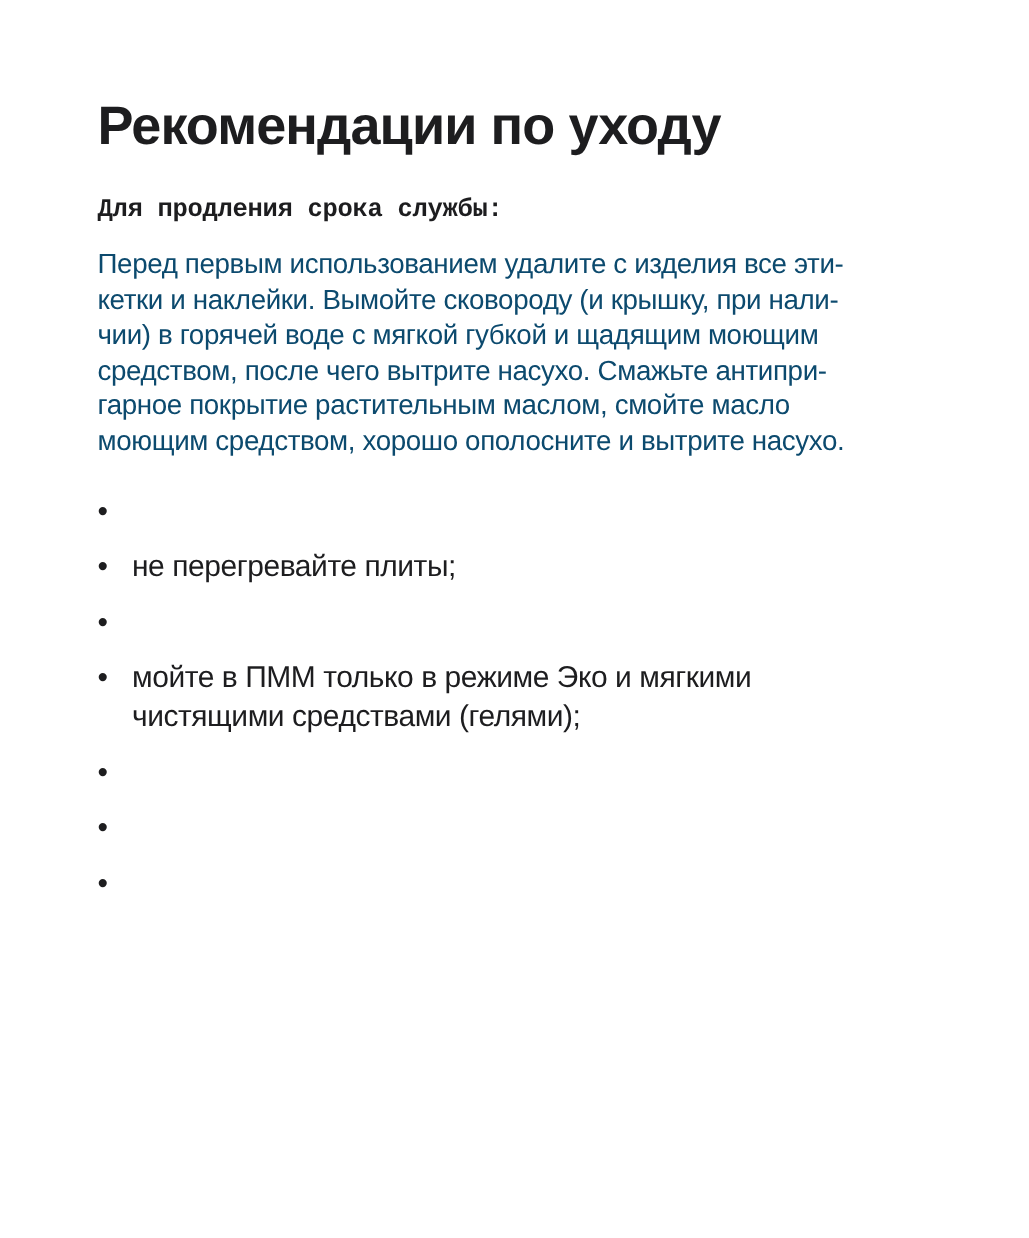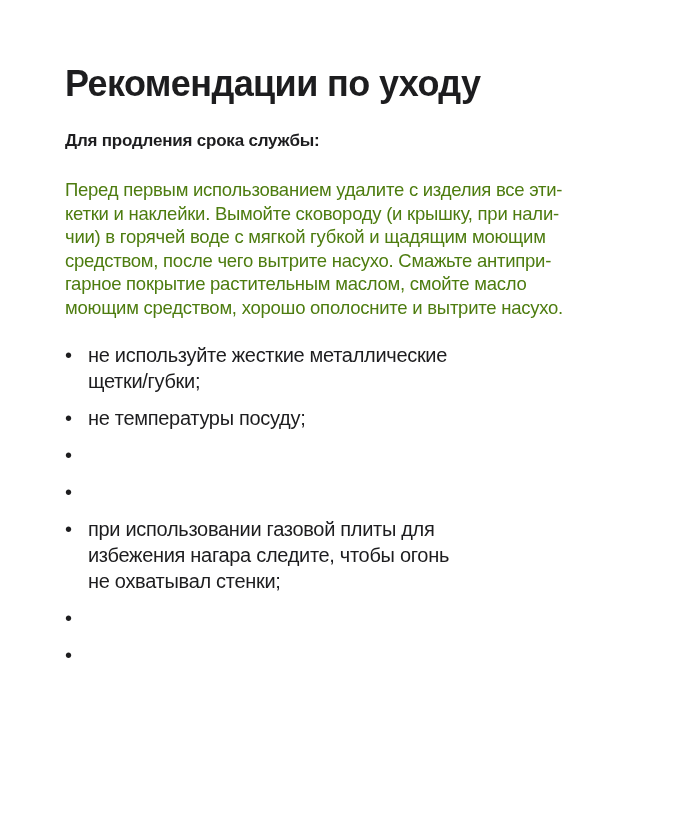--- a/index.html
+++ b/index.html
@@ -25,35 +25,36 @@
   }
   .doc-title {
     margin: 0 0 26px 0;
     font-size: 36px;
     line-height: 40px;
     font-weight: 700;
     letter-spacing: -0.6px;
     color: #1d1d1f;
   }
   .doc-subtitle {
-    margin: 0 0 27px 0;
+    margin: 0 0 13px 0;
     font-size: 17px;
     line-height: 21px;
     font-weight: 700;
     letter-spacing: -0.2px;
     color: #1d1d1f;
+    font-family: Liberation Mono, monospace;
   }
   .intro-paragraph {
     margin: 0 0 23px 0;
     font-size: 18.5px;
     line-height: 23.5px;
     font-weight: 400;
     letter-spacing: -0.25px;
     white-space: pre-line;
-    color: #4d7c0f;
+    color: #0c4a6e;
   }
   .care-list {
     margin: 0;
     padding: 0;
     list-style: none;
   }
   .care-list li {
     display: flex;
     align-items: flex-start;
     margin: 0 0 11px 0;
@@ -85,38 +86,35 @@
   <p class="intro-paragraph">Перед первым использованием удалите с изделия все эти-
 кетки и наклейки. Вымойте сковороду (и крышку, при нали-
 чии) в горячей воде с мягкой губкой и щадящим моющим
 средством, после чего вытрите насухо. Смажьте антипри-
 гарное покрытие растительным маслом, смойте масло
 моющим средством, хорошо ополосните и вытрите насухо.</p>
 
   <ul class="care-list">
     <li>
       <span class="bullet-marker">•</span>
-      <span class="item-text">не используйте жесткие металлические
-щетки/губки;</span>
     </li>
     <li>
       <span class="bullet-marker">•</span>
-      <span class="item-text">не температуры посуду;</span>
+      <span class="item-text">не перегревайте плиты;</span>
     </li>
     <li>
       <span class="bullet-marker">•</span>
     </li>
     <li>
       <span class="bullet-marker">•</span>
+      <span class="item-text">мойте в ПММ только в режиме Эко и мягкими
+чистящими средствами (гелями);</span>
     </li>
     <li>
       <span class="bullet-marker">•</span>
-      <span class="item-text">при использовании газовой плиты для
-избежения нагара следите, чтобы огонь
-не охватывал стенки;</span>
     </li>
     <li>
       <span class="bullet-marker">•</span>
     </li>
     <li>
       <span class="bullet-marker">•</span>
     </li>
   </ul>
 
 </div>

